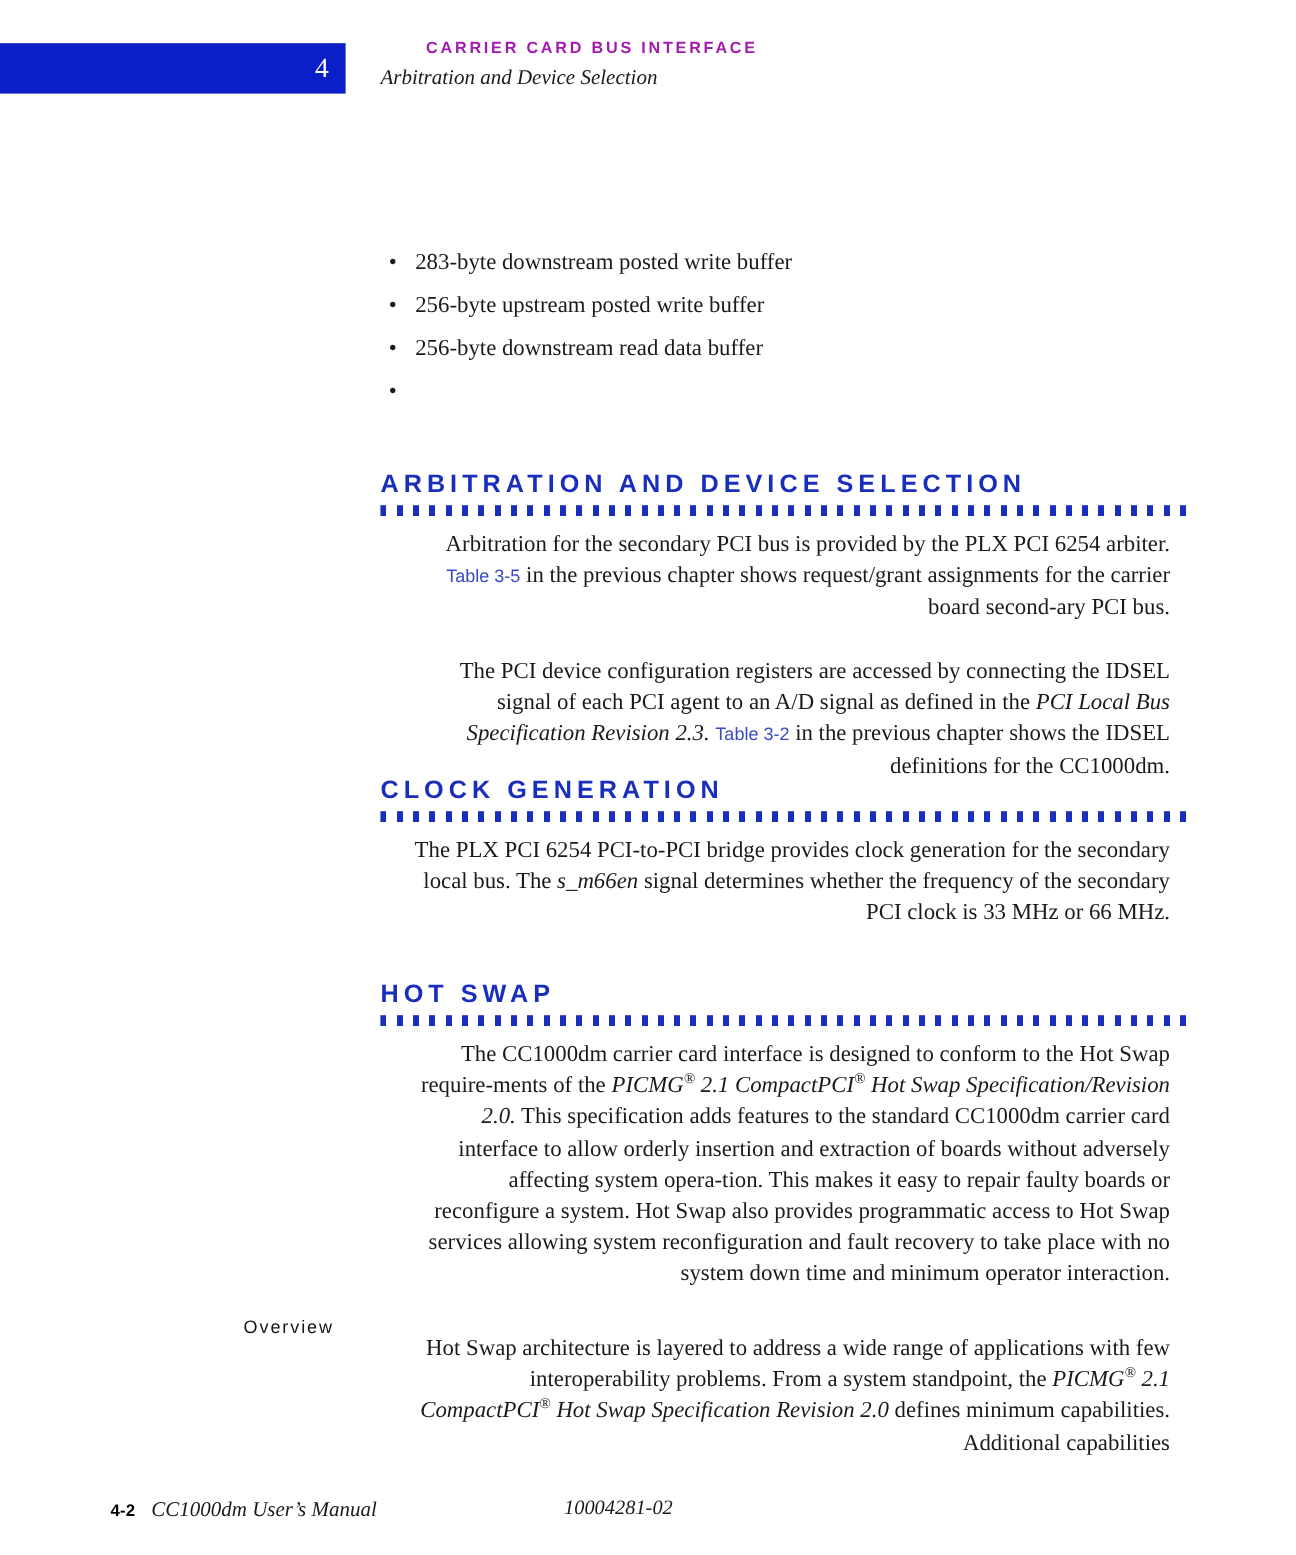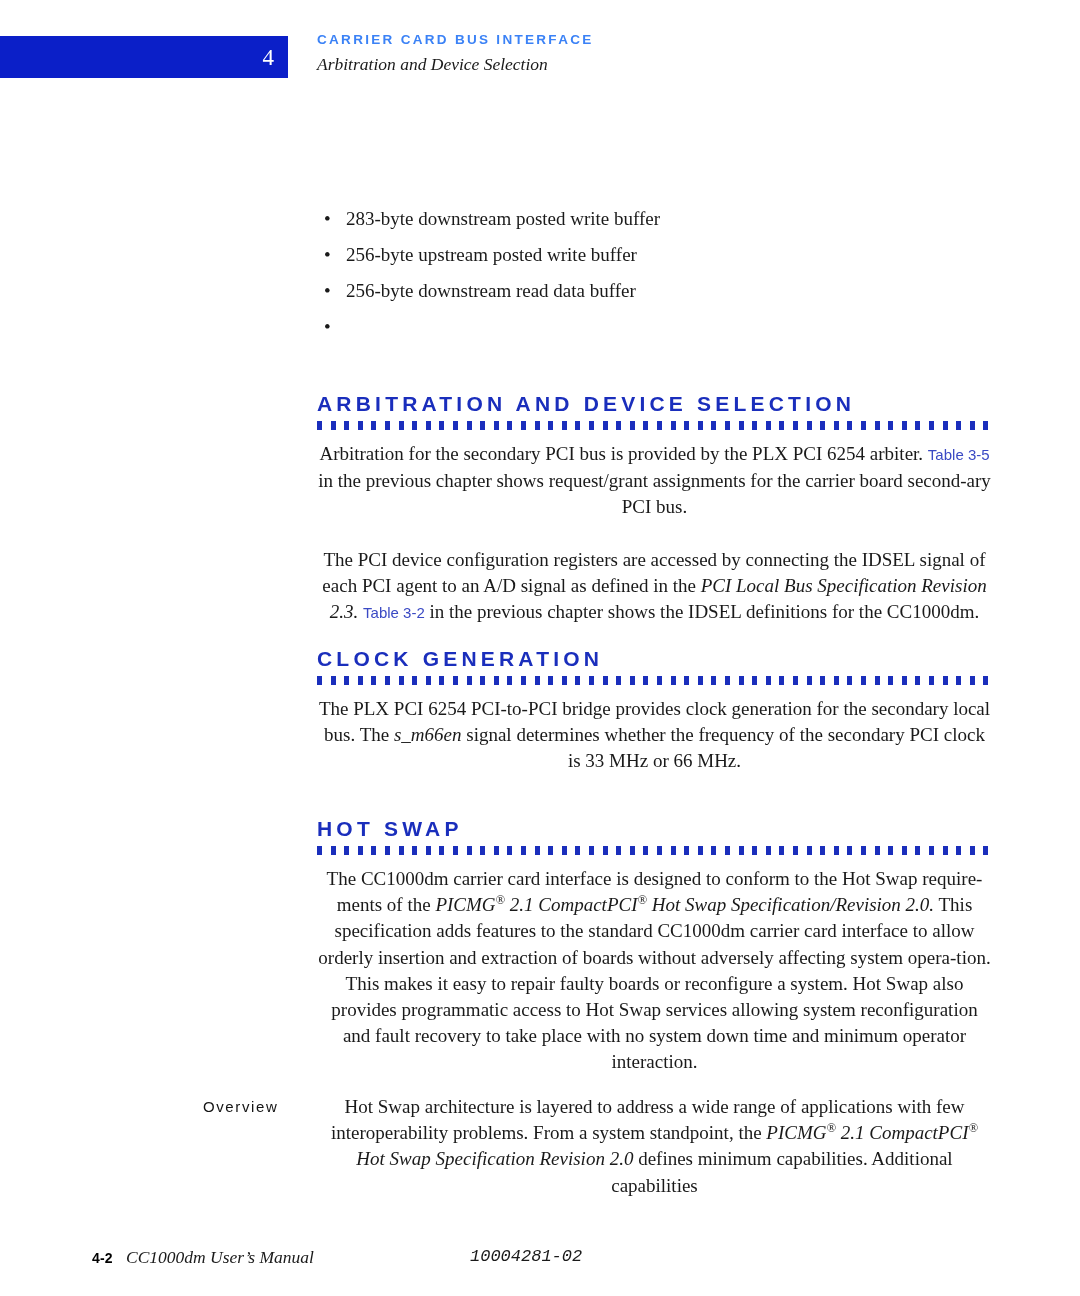--- a/index.html
+++ b/index.html
@@ -44,22 +44,23 @@
   #header-text-block {
     position: absolute;
     left: 317px;
     top: 32px;
   }
   #header-title {
     font-family: "Liberation Sans", sans-serif;
     font-weight: bold;
     font-size: 13.5px;
     letter-spacing: 2.3px;
-    color: #3b82f6;
-    white-space: nowrap;
+    color: #a21caf;
+    white-space: nowrap;
+    margin-left: 38px;
   }
   #header-subtitle {
     margin-top: 7px;
     font-family: "Liberation Serif", serif;
     font-style: italic;
     font-size: 17.5px;
     color: #1a1a1a;
     white-space: nowrap;
   }
 
@@ -116,26 +117,26 @@
     margin-top: 5px;
     width: 673px;
     height: 9px;
     background-image: repeating-linear-gradient(
         to right,
         #1a2ebc 0px, #1a2ebc 5px,
         rgba(0,0,0,0) 5px, rgba(0,0,0,0) 13.6px);
   }
 
   p.body {
-    margin: 0;
+    margin: 17px;
     font-family: "Liberation Serif", serif;
     font-size: 19px;
     line-height: 26.2px;
     color: #1a1a1a;
-    text-align: center;
+    text-align: right;
   }
   p.body + p.body {
     margin-top: 26px;
   }
   .first-para {
     margin-top: 11px !important;
   }
   .xref {
     color: #3a49c4;
     font-family: "Liberation Sans", sans-serif;
@@ -195,21 +196,21 @@
     font-family: "Liberation Serif", serif;
     font-style: italic;
     font-size: 17.5px;
     color: #1a1a1a;
     white-space: nowrap;
   }
   #footer-docnum {
     position: absolute;
     left: 470px;
     top: -3px;
-    font-family: Liberation Mono, monospace;
+    font-family: Liberation Serif, serif;
     font-style: italic;
     font-size: 17px;
     color: #1a1a1a;
     white-space: nowrap;
   }
 </style>
 </head>
 <body>
 
 <div id="page-header">

